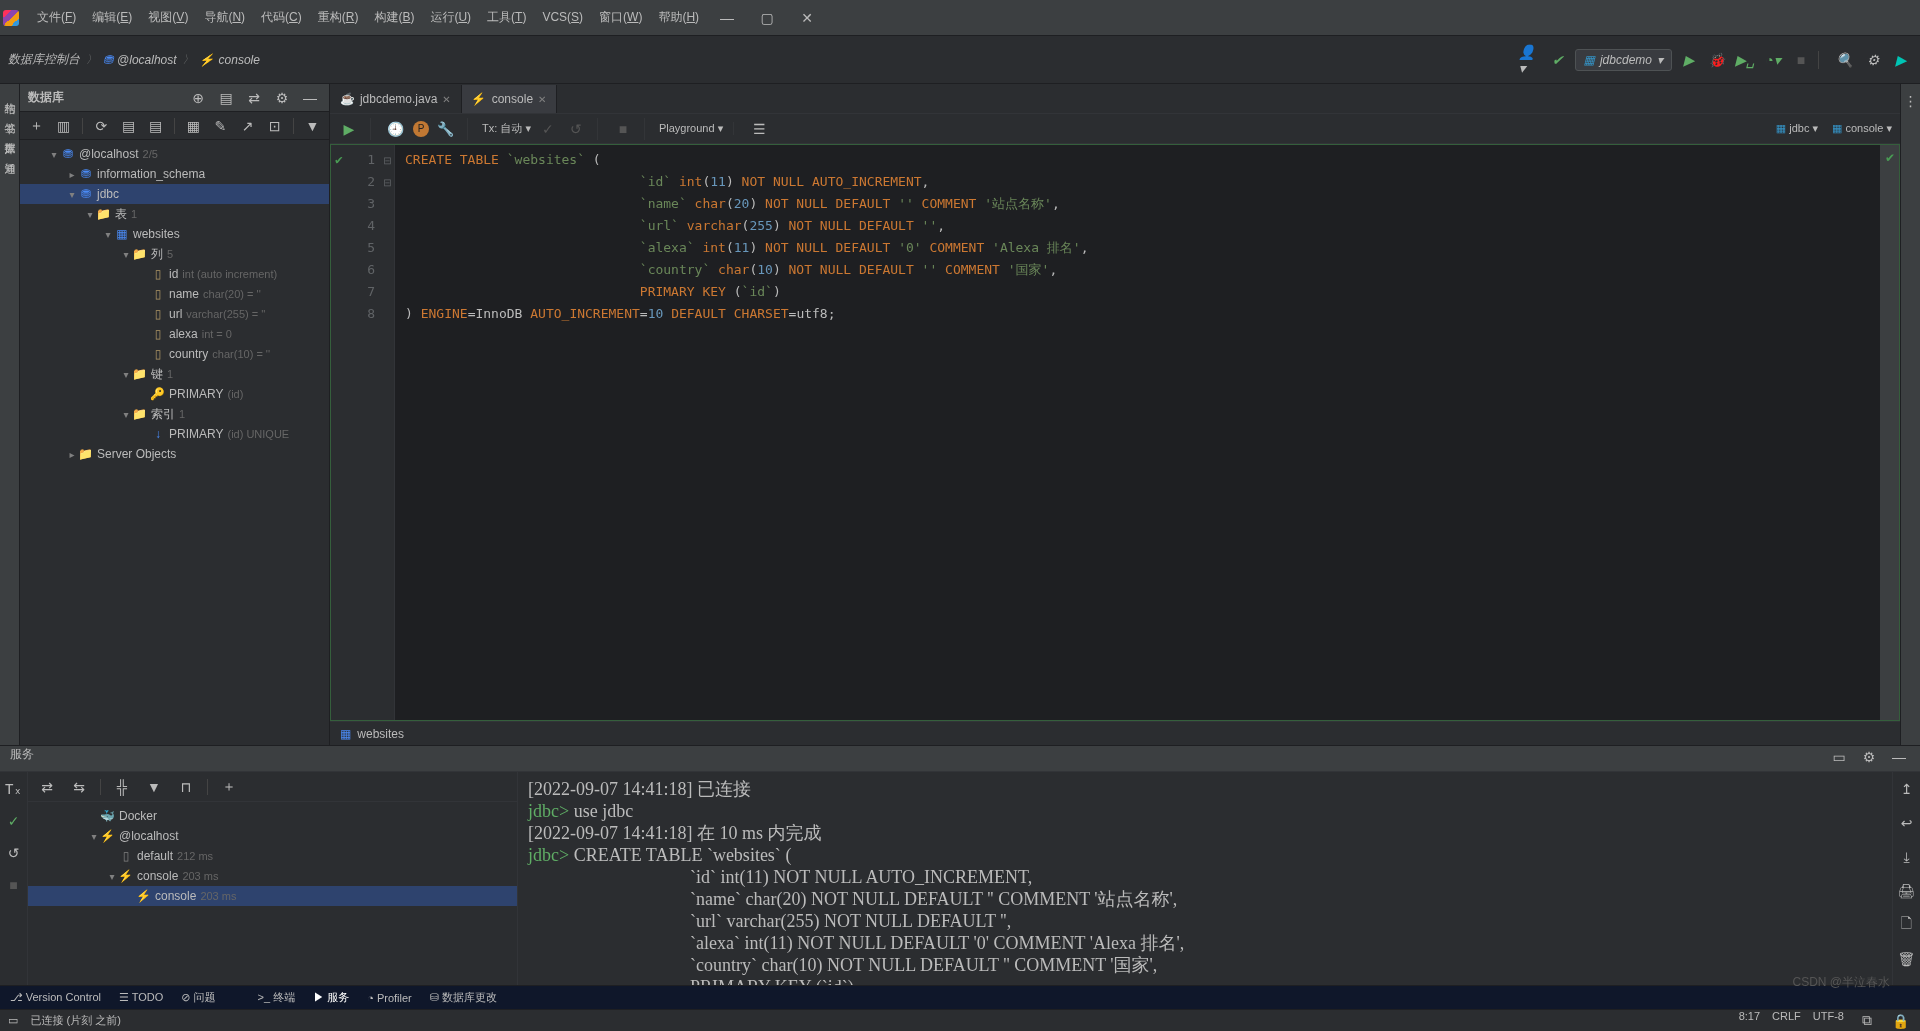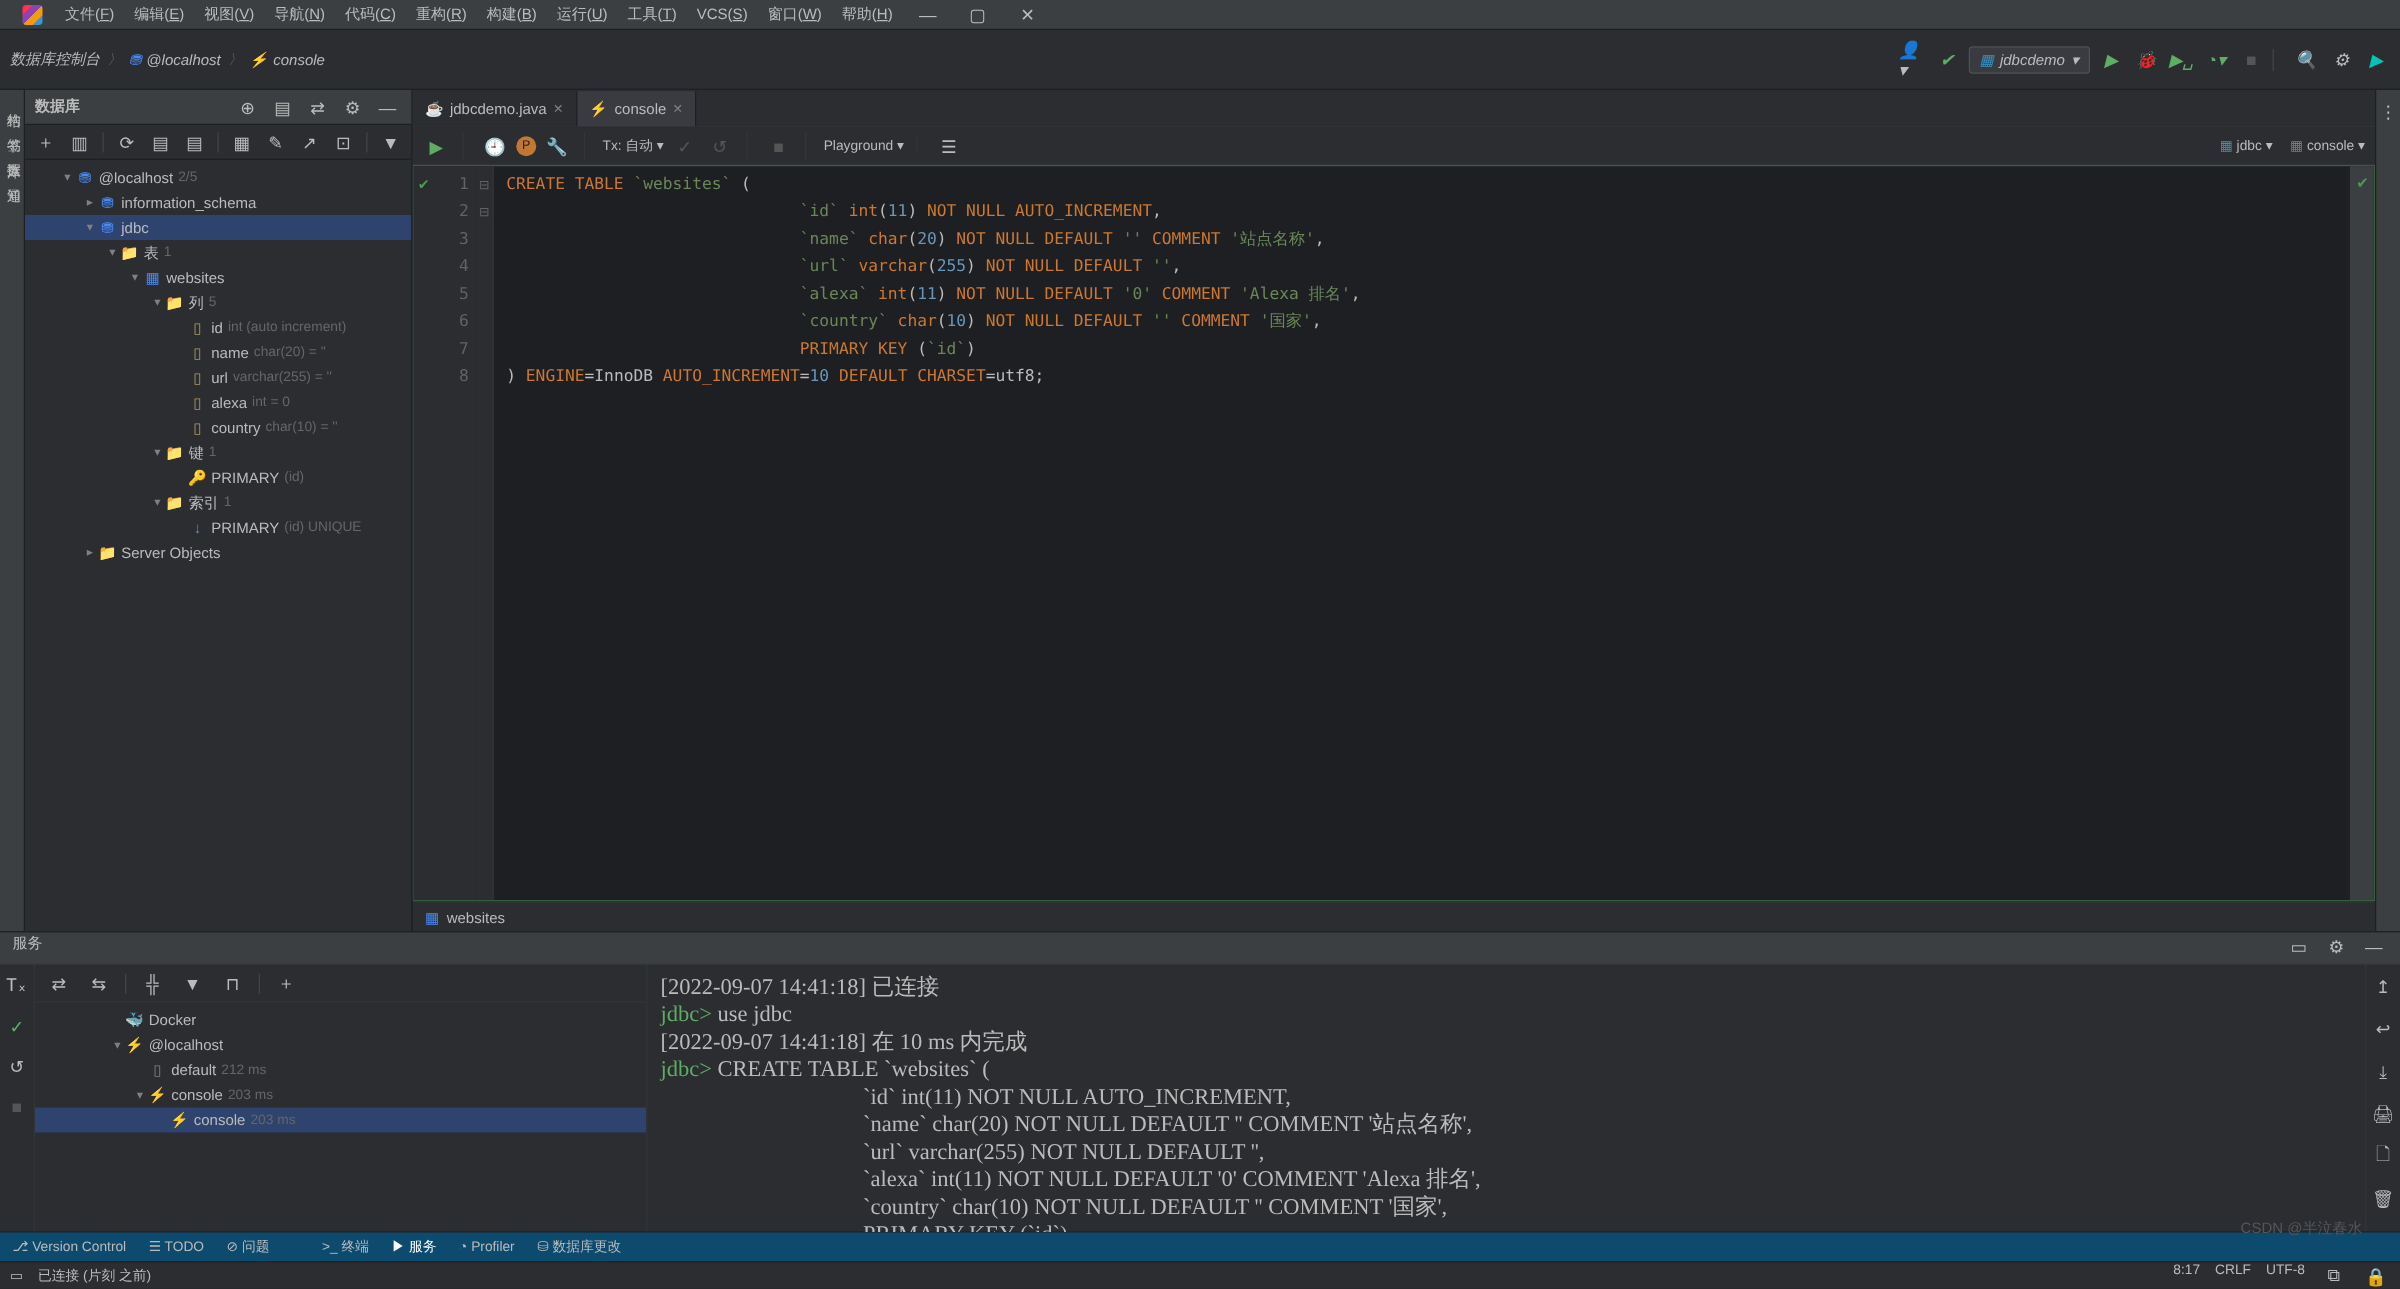--- a/index.html
+++ b/index.html
@@ -1,17 +1,17 @@
 <!DOCTYPE html>
 <html><head>
 <meta charset="utf-8">
 <style>
 * { margin: 0; padding: 0; box-sizing: border-box; }
 body { font-family: "Segoe UI", "Microsoft YaHei", Arial, sans-serif; font-size: 12px; background: #2b2d30; color: #bbbbbb; width: 1920px; height: 1031px; overflow: hidden; display: flex; flex-direction: column; }
-.title-bar { height: 24px; background: #3c3f41; display: flex; align-items: center; padding-left: 18px; color: #bbbbbb; font-size: 12px; border-bottom: 1px solid #1e1f22; }
+.title-bar { height: 36px; background: #3c3f41; display: flex; align-items: center; padding-left: 3px; color: #bbbbbb; font-size: 12px; border-bottom: 1px solid #1e1f22; }
 .title-bar .logo { width: 16px; height: 16px; background: linear-gradient(135deg,#fe315d 25%,#8e44ad 25%,#8e44ad 50%,#f39c12 50%,#f39c12 75%,#3498db 75%); border-radius: 3px; margin-right: 10px; }
 .title-bar .menu-item { padding: 4px 8px; cursor: pointer; }
 .title-bar .menu-item span.u { text-decoration: underline; }
 .title-bar .title-text { margin-left: 30px; flex: 1; }
 .title-bar .win-btns { display: flex; }
 .title-bar .win-btn { width: 40px; text-align: center; font-size: 14px; cursor: pointer; }
 .nav-bar { height: 48px; background: #2b2d30; display: flex; align-items: center; padding: 0 8px; border-bottom: 1px solid #1e1f22; font-style: italic; }
 .breadcrumb { display: flex; align-items: center; gap: 4px; }
 .breadcrumb .sep { color: #6e7070; font-size: 11px; margin: 0 2px; }
 .nav-right { margin-left: auto; display: flex; align-items: center; gap: 6px; }
@@ -61,21 +61,21 @@
 .services-panel { height: 240px; background: #2b2d30; border-top: 1px solid #1e1f22; display:flex; flex-direction:column;}
 .services-header { height:26px; display:flex; padding: 0 10px; border-bottom: 1px solid #323438; background:#3c3f41;}
 .services-header .tools { margin-left:auto; display:flex; gap:8px;}
 .services-body { flex:1; display:flex; overflow:hidden;}
 .svc-left { width: 490px; border-right: 1px solid #323438; display:flex; flex-direction:column;}
 .svc-toolbar { height:30px; display:flex; align-items:center; padding: 0 8px; gap: 10px; border-bottom:1px solid #323438;}
 .svc-tree { flex:1; padding: 4px 0; overflow:auto;}
 .svc-side-tools { width:28px; background:#2b2d30; border-right:1px solid #323438; display:flex; flex-direction:column; align-items:center; padding-top:6px; gap:10px;}
 .svc-output { flex:1; padding: 6px 10px; font-family: Liberation Serif, serif; font-size:18px; line-height:22px; white-space: pre; overflow:auto;}
 .svc-right-tools { width:28px; display:flex; flex-direction:column; align-items:center; padding-top:6px; gap:12px; border-left:1px solid #323438;}
-.bottom-tools-bar { height:24px; background:#0c4a6e; border-top:1px solid #1e1f22; display:flex; align-items:center; padding:0 10px; gap:18px; font-size:11px;}
+.bottom-tools-bar { height:24px; background:#0f172a; border-top:1px solid #1e1f22; display:flex; align-items:center; padding:0 10px; gap:18px; font-size:11px;}
 .status-bar { height:22px; background:#2b2d30; border-top:1px solid #1e1f22; display:flex; align-items:center; padding:0 8px; font-size:11px; gap:12px;}
 .status-right { margin-left:auto; display:flex; gap:12px;}
 .watermark { position:absolute; bottom:40px; right:30px; color:#555; font-size:12px;}
 .db-icon { color:#4a8af4;}
 .table-icon { color:#4a8af4;}
 .folder-icon { color:#8a8f99;}
 .col-icon { color:#b09765;}
 .key-icon { color:#e8ba4e;}
 .idx-icon { color:#4a8af4;}
 </style>

